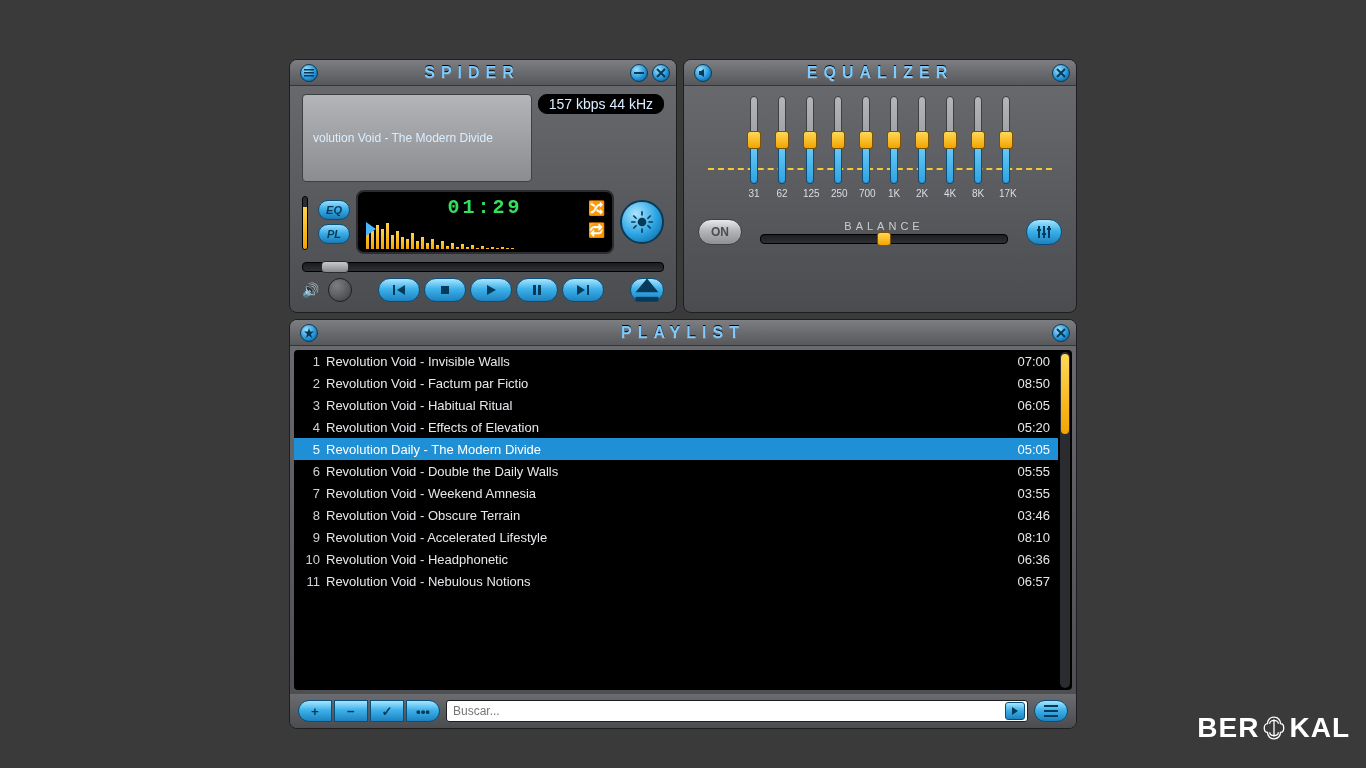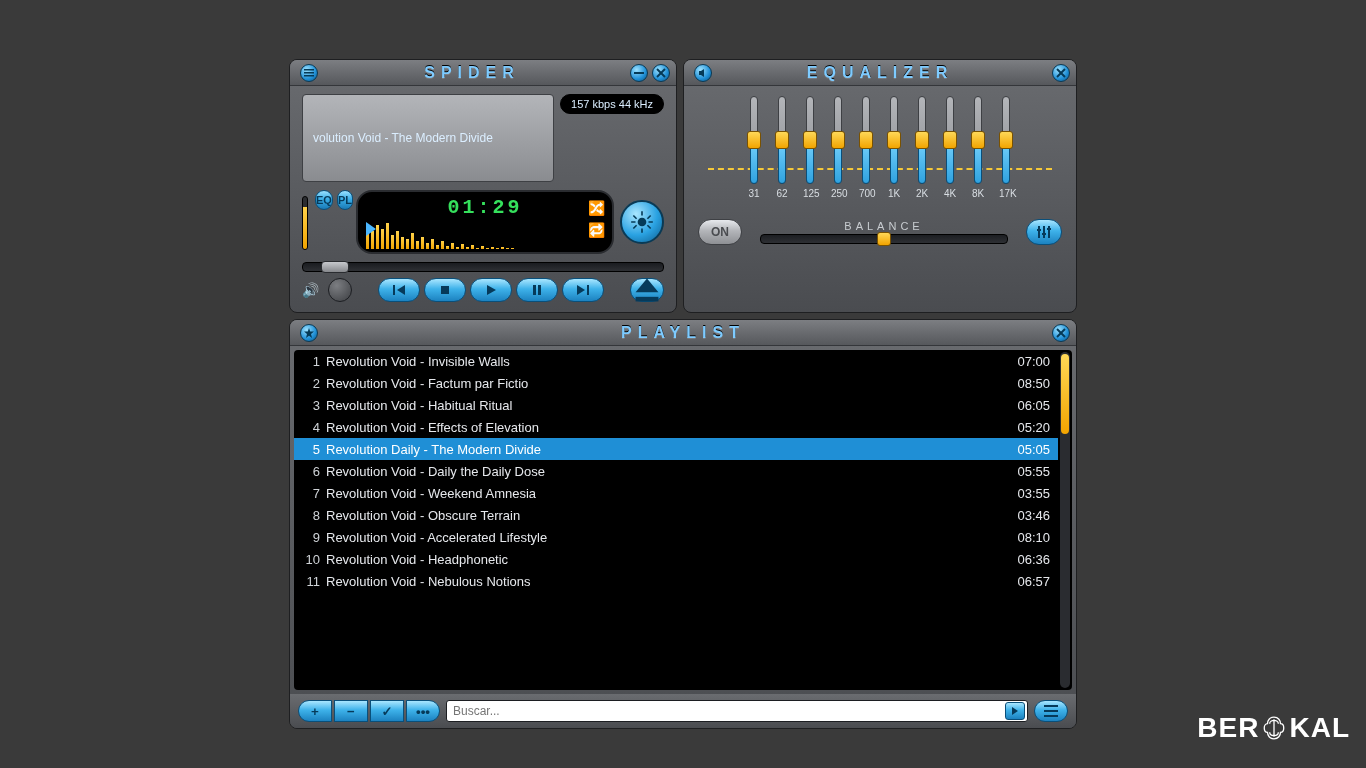--- a/index.html
+++ b/index.html
@@ -60,53 +60,53 @@
     background: #000;
     border-radius: 10px;
     color: #dbeeff;
     font-size: 12px;
     padding: 2px 10px;
     display: flex; align-items: center;
     height: 20px;
     border: 1px solid #000;
   }
   .pill.track { flex: 1; overflow: hidden; white-space: nowrap; }
-  .pill.info { font-size: 11px; }
+  .pill.info { font-size: 14px; border-radius: 9px; }
 
   .display-row { display: flex; gap: 6px; align-items: stretch; }
   .vcol { width: 10px; display:flex; flex-direction:column; justify-content:flex-end; padding-bottom:4px;}
   .vbar {
     width: 6px; height: 54px;
     background: linear-gradient(#2c2e32,#1c1e22);
     border-radius: 3px;
     border:1px solid #000;
     position: relative;
   }
   .vbar::after{
     content:'';position:absolute;bottom:0;left:0;right:0;height:80%;
     background: linear-gradient(#ffd24a,#f2a400);
     border-radius: 0 0 2px 2px;
   }
-  .side-btns { width: 32px; display: flex; flex-direction: row; gap: 4px; justify-content:center;}
+  .side-btns { width: 32px; display: flex; flex-direction: column; gap: 4px; justify-content:center;font-style:italic;}
   .pill-btn {
     background: linear-gradient(#9be1ff,#3aaee8 45%,#1a7ab5);
     border: 1px solid #0a4f7a;
     border-radius: 10px;
     color: #063a5a;
     font-weight: bold;
     font-size: 11px;
     text-align: center;
     height: 20px; line-height: 18px;
     cursor: pointer;
   }
   .viz {
     flex: 1;
     background: #000;
     border: 2px solid #2a2c30;
-    border-radius: 16px;
+    border-radius: 8px;
     padding: 4px 8px 10px;
     position: relative;
     height: 64px;
   }
   .viz .time {
     color: #35e05c;
     font-family: "Courier New", monospace;
     font-weight: bold;
     letter-spacing: 3px;
     font-size: 20px;
@@ -583,21 +583,21 @@
             <span class="pl-title">Revolution Void - Effects of Elevation</span>
             <span class="pl-dur">05:20</span>
           </div>
           <div class="pl-row sel">
             <span class="pl-num">5</span>
             <span class="pl-title">Revolution Daily - The Modern Divide</span>
             <span class="pl-dur">05:05</span>
           </div>
           <div class="pl-row">
             <span class="pl-num">6</span>
-            <span class="pl-title">Revolution Void - Daily the Daily Dose</span>
+            <span class="pl-title">Revolution Void - Double the Daily Walls</span>
             <span class="pl-dur">05:55</span>
           </div>
           <div class="pl-row">
             <span class="pl-num">7</span>
             <span class="pl-title">Revolution Void - Weekend Amnesia</span>
             <span class="pl-dur">03:55</span>
           </div>
           <div class="pl-row">
             <span class="pl-num">8</span>
             <span class="pl-title">Revolution Void - Obscure Terrain</span>

